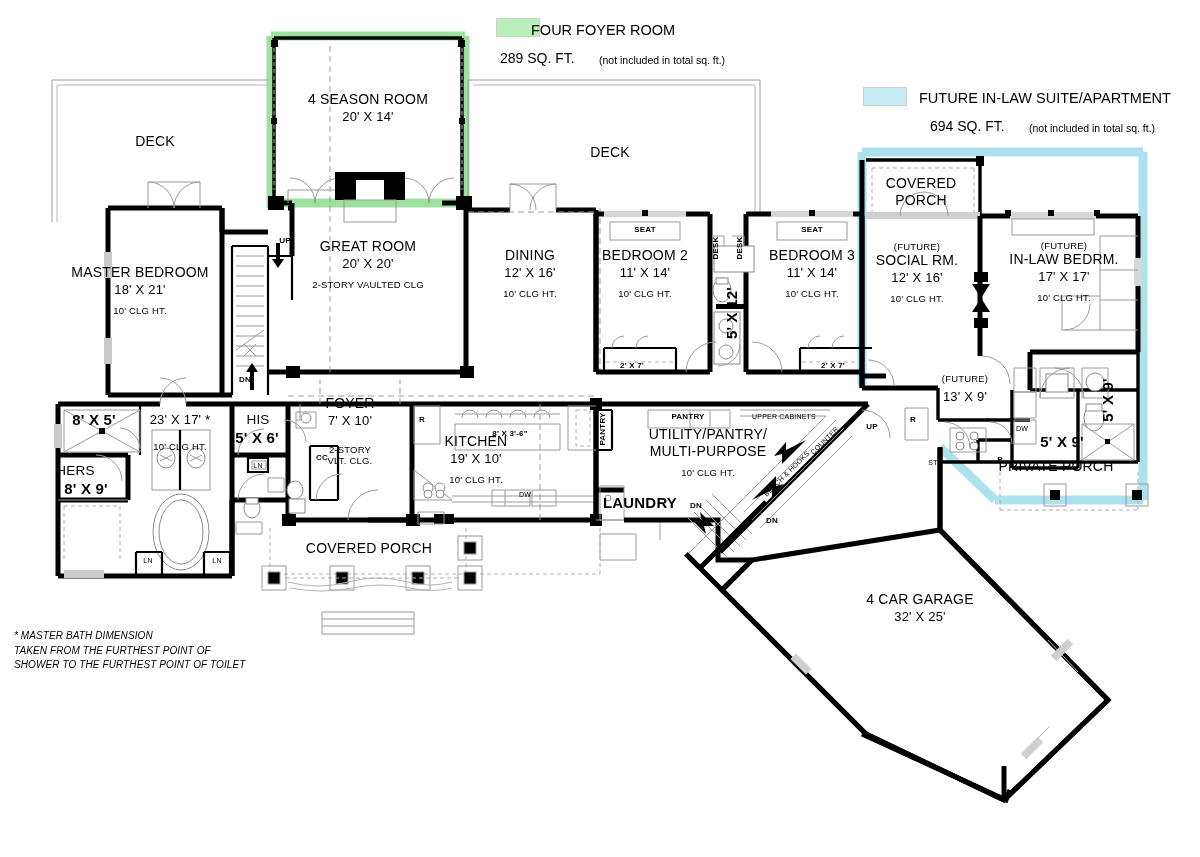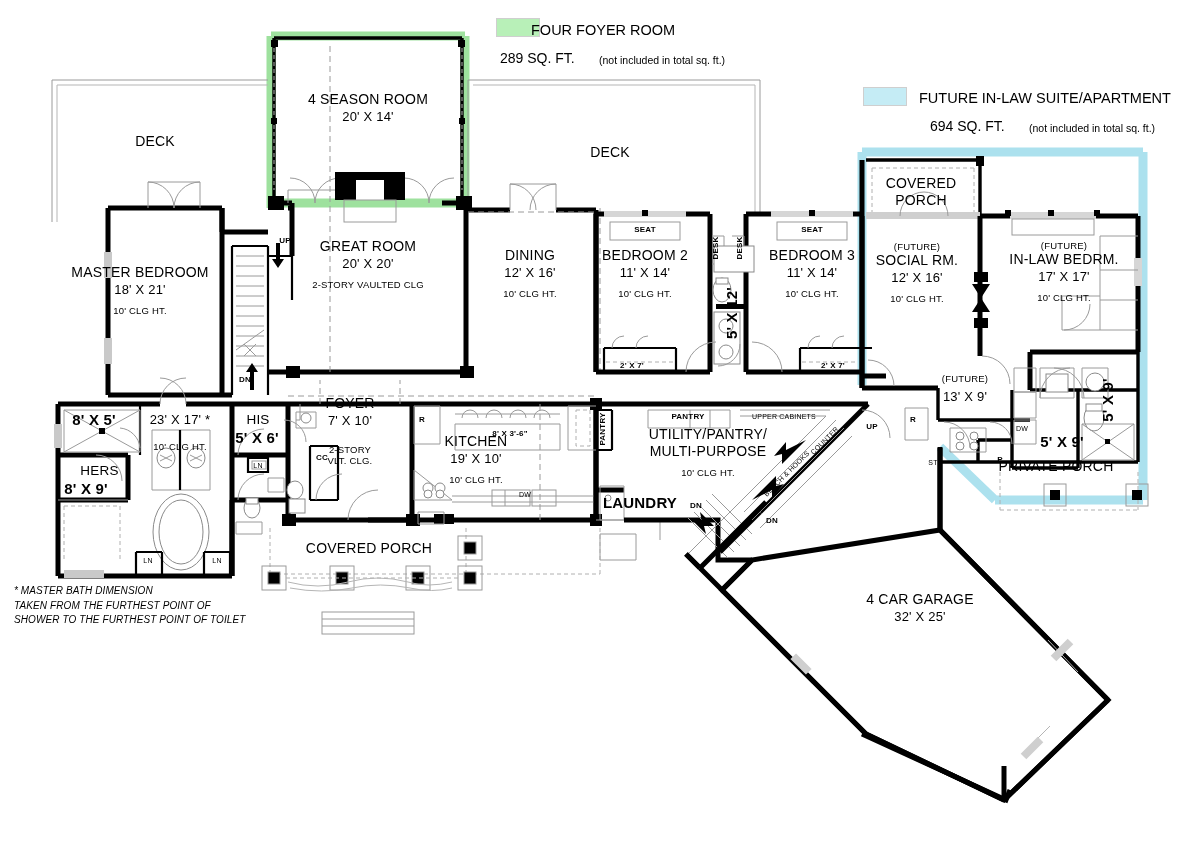--- a/index.html
+++ b/index.html
@@ -16,21 +16,21 @@
   .mini{font-size:7px;}
   .sm{font-size:15px;font-weight:bold;}
   .vert{writing-mode:vertical-rl;transform:translate(-50%,-50%) rotate(180deg);}
   .legend{position:absolute;}
   .swatch{position:absolute;width:42px;height:17px;border:1px solid #cfcfcf;}
   .lgt{position:absolute;white-space:nowrap;}
   .lg1{font-size:14.5px;}
   .lg2{font-size:14px;}
   .lgs{font-size:10.5px;}
   .note{position:absolute;font-size:10px;font-style:italic;line-height:1.45;
-        white-space:pre;letter-spacing:.1px;}
+        white-space:pre;letter-spacing:.1px;margin-top:45px;}
 </style>
 </head>
 <body>
 
 <svg id="plan" viewBox="0 0 1200 857">
   <defs>
     <style>
       .w  { stroke:#000; stroke-width:5; fill:none; stroke-linecap:butt; }
       .w2 { stroke:#000; stroke-width:3.4; fill:none; }
       .w3 { stroke:#000; stroke-width:2.2; fill:none; }
@@ -458,21 +458,21 @@
     <div class="lbl" style="left: 690px; top: 452px; margin-left: 18px;"><div class="rmbig">UTILITY/PANTRY/
 MULTI-PURPOSE</div><div class="clg" style="margin-top: 8px;">10' CLG HT.</div></div>
     <div class="lbl" style="left: 369px; top: 548px;"><div class="rmbig">COVERED PORCH</div></div>
     <div class="lbl" style="left: 920px; top: 607px;"><div class="rmbig">4 CAR GARAGE</div><div class="dim" style="margin-top: 1px;">32' X 25'</div></div>
     <div class="lbl" style="left: 1056px; top: 466px;"><div class="rmbig">PRIVATE PORCH</div></div>
     <div class="lbl" style="left: 921px; top: 192px;"><div class="rmbig">COVERED
 PORCH</div></div>
     <div class="lbl dim" style="left: 180px; top: 420px;">23' X 17' *</div>
     <div class="lbl clg" style="left: 180px; top: 447px;">10' CLG HT.</div>
     <div class="lbl sm" style="left: 94px; top: 420px;">8' X 5'</div>
-    <div class="lbl rm" style="left: 96px; top: 471px; padding-left: 7px;">HERS</div>
+    <div class="lbl rm" style="left: 72px; top: 471px; padding-left: 7px;">HERS</div>
     <div class="lbl sm" style="left: 86px; top: 489px;">8' X 9'</div>
     <div class="lbl rm" style="left: 258px; top: 420px;">HIS</div>
     <div class="lbl sm" style="left: 257px; top: 438px;">5' X 6'</div>
     <div class="lbl mini" style="left: 148px; top: 561px;">LN</div>
     <div class="lbl mini" style="left: 217px; top: 561px;">LN</div>
     <div class="lbl mini" style="left: 258px; top: 466px;">LN</div>
     <div class="lbl tiny" style="left: 322px; top: 458px;">CC</div>
     <div class="lbl tiny" style="left: 285px; top: 241px;">UP</div>
     <div class="lbl tiny" style="left: 245px; top: 380px;">DN</div>
     <div class="lbl tiny" style="left: 645px; top: 230px;">SEAT</div>

